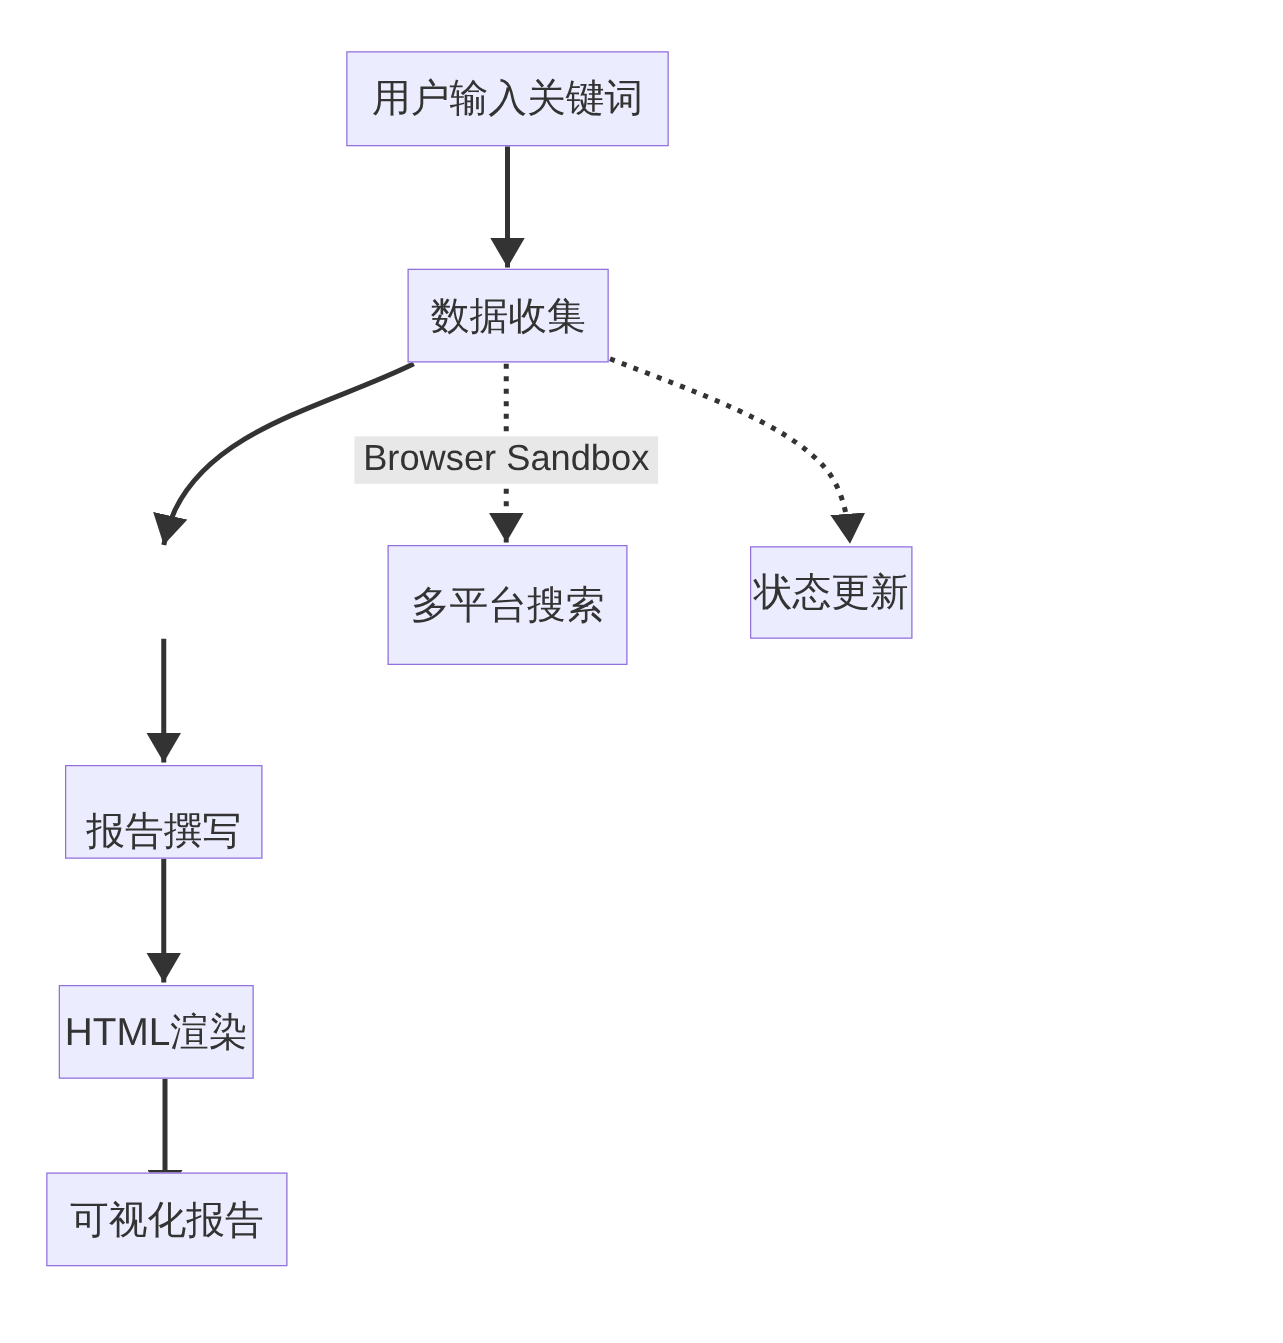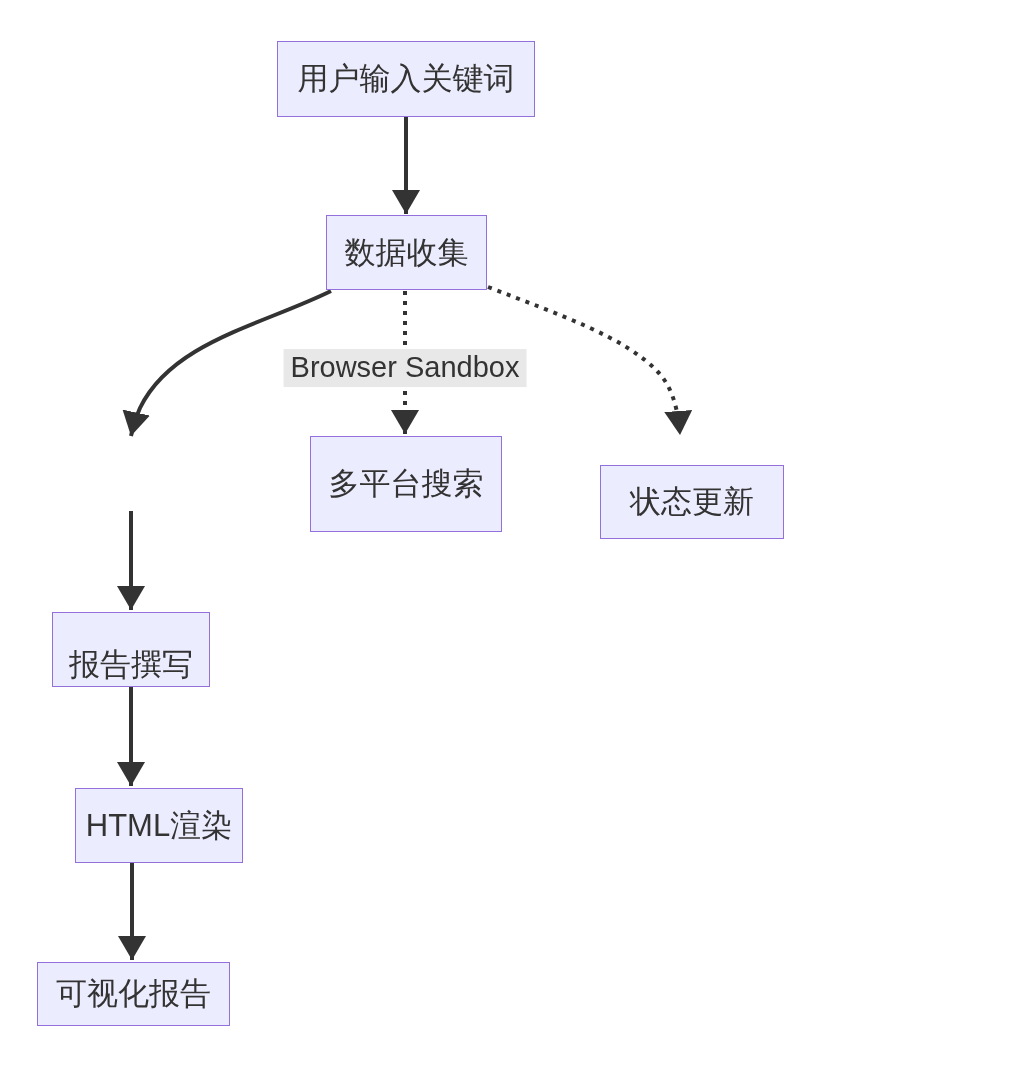--- a/index.html
+++ b/index.html
@@ -48,24 +48,24 @@
     padding: 3px 7px;
     white-space: nowrap;
     z-index: 3;
     line-height: 1.1;
   }
   
   .n-input   { left: 277px; top: 41px;  width: 258px; height: 76px; }
   .n-collect { left: 326px; top: 215px; width: 161px; height: 75px; text-align: right; }
   .n-analyze { left: 52px;  top: 438px; width: 158px; height: 73px; }
   .n-search  { left: 310px; top: 436px; width: 192px; height: 96px; }
-  .n-status  { left: 600px; top: 437px; width: 184px; height: 74px; margin-top: 28px; }
+  .n-status  { left: 600px; top: 437px; width: 130px; height: 74px; }
   .n-report  { left: 52px;  top: 612px; width: 158px; height: 75px; align-items: flex-end; }
-  .n-render  { left: 47px;  top: 788px; width: 168px; height: 75px; margin-left: 28px; }
-  .n-visual  { left: 37px;  top: 962px; width: 193px; height: 64px; }
+  .n-render  { left: 47px;  top: 788px; width: 156px; height: 75px; }
+  .n-visual  { left: 37px;  top: 938px; width: 193px; height: 75px; }
   .l-sandbox { left: 405px; top: 368px; }
   .l-push    { left: 681px; top: 364px; }
 </style>
 </head>
 <body>
 
 <div class="canvas">
 
   <svg class="edges" viewBox="0 0 1026 1074" xmlns="http://www.w3.org/2000/svg">
     <defs>

